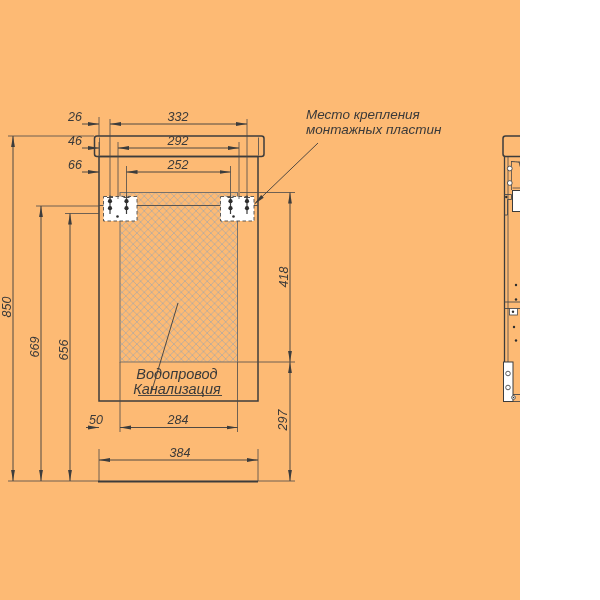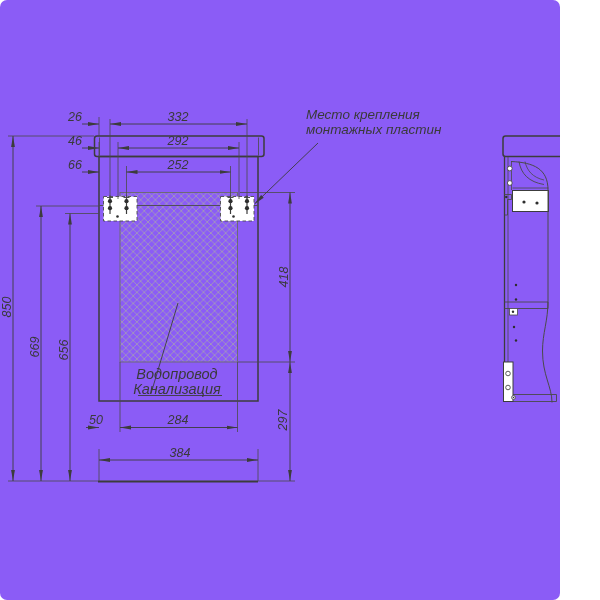--- a/index.html
+++ b/index.html
@@ -1,16 +1,16 @@
 <!DOCTYPE html>
 <html><head>
 <meta charset="utf-8">
 <style>
   html,body{margin:0;padding:0;background:#ffffff;}
-  .stage{width:560px;height:600px;background:#8b5cf6;position:relative;overflow:hidden;border-radius:7px;}
+  .stage{width:520px;height:600px;background:#fdba74;position:relative;overflow:hidden;}
   svg{display:block;}
   .dim-text{font:italic 12.5px "Liberation Sans", sans-serif;fill:#3a3a3a;}
   .note-text{font:italic 13.5px "Liberation Sans", sans-serif;fill:#3a3a3a;}
   .util-text{font:italic 14.5px "Liberation Sans", sans-serif;fill:#3a3a3a;}
   .outline{stroke:#3c3c3c;fill:none;}
   .thin{stroke:#4a4a4a;fill:none;}
 </style>
 </head>
 <body>
 

